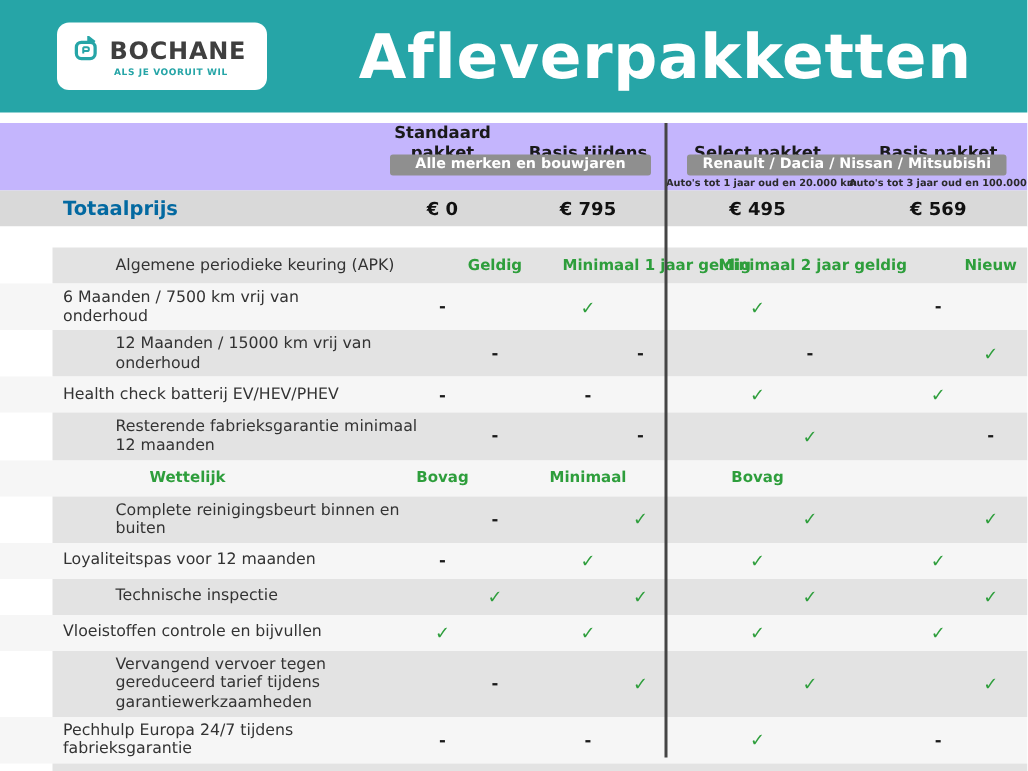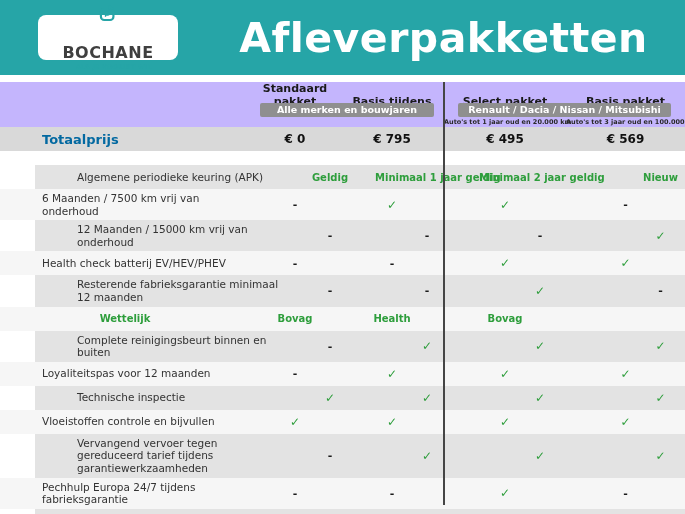--- a/index.html
+++ b/index.html
@@ -4,21 +4,21 @@
 <style>
   * { margin:0; padding:0; box-sizing:border-box; }
   html,body { width:685px; height:514px; overflow:hidden; background:#fff;
     font-family:"DejaVu Sans","Liberation Sans",sans-serif; }
   .page { position:relative; width:685px; height:514px; background:#fff; }
 
   
   .topbar { height:75px; background:var(--teal,#26a5a7); display:flex; align-items:center; }
   .logo-card { margin-left:38px; width:140px; height:45px; background:#fff; border-radius:8px;
     display:flex; flex-direction:column; justify-content:center; padding:4px 10px; flex:0 0 auto; }
-  .logo-top { display:flex; align-items:center; gap:18px;flex-direction:column; }
+  .logo-top { display:flex; align-items:center; gap:5px; }
   .logo-icon { display:inline-flex; }
   .logo-name { font-size:16px; font-weight:bold; color:#3f3f3f; letter-spacing:0.5px; }
   .logo-tagline { font-size:6px; font-weight:bold; color:var(--teal,#26a5a7); letter-spacing:0.4px;
     margin-left:28px; margin-top:1px; }
   .title { flex:1; text-align:center; color:#fff; font-size:41px; font-weight:bold;
     padding-left:24px; letter-spacing:0.5px; }
 
   
   .table-wrap { position:relative; padding-top:7px; }
   .grid5 { display:grid; grid-template-columns:250px 90px 104px 122px 119px; }
@@ -139,21 +139,21 @@
         <div class="feature-row grid5 row-dark">
     <div class="row-label">Resterende fabrieksgarantie minimaal 12 maanden</div>
     <div class="row-cell dash">-</div>
     <div class="row-cell dash">-</div>
     <div class="row-cell check">✓</div>
     <div class="row-cell dash">-</div>
   </div>
         <div class="feature-row grid5 row-light">
     <div class="row-cell text-val">Wettelijk</div>
     <div class="row-cell text-val">Bovag</div>
-    <div class="row-cell text-val">Health</div>
+    <div class="row-cell text-val">Minimaal</div>
     <div class="row-cell text-val">Bovag</div>
   </div>
         <div class="feature-row grid5 row-dark">
     <div class="row-label">Complete reinigingsbeurt binnen en buiten</div>
     <div class="row-cell dash">-</div>
     <div class="row-cell check">✓</div>
     <div class="row-cell check">✓</div>
     <div class="row-cell check">✓</div>
   </div>
         <div class="feature-row grid5 row-light">

